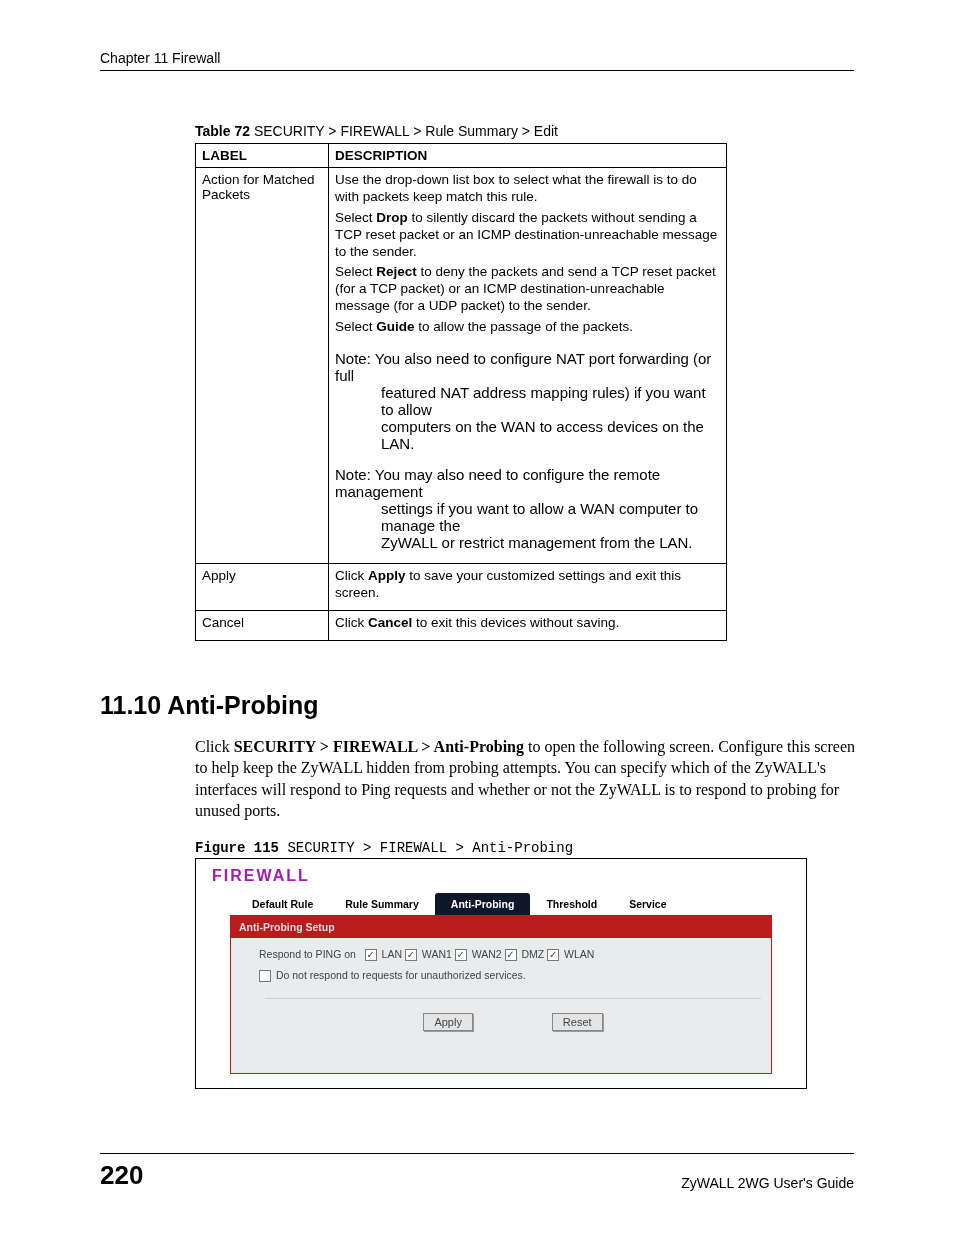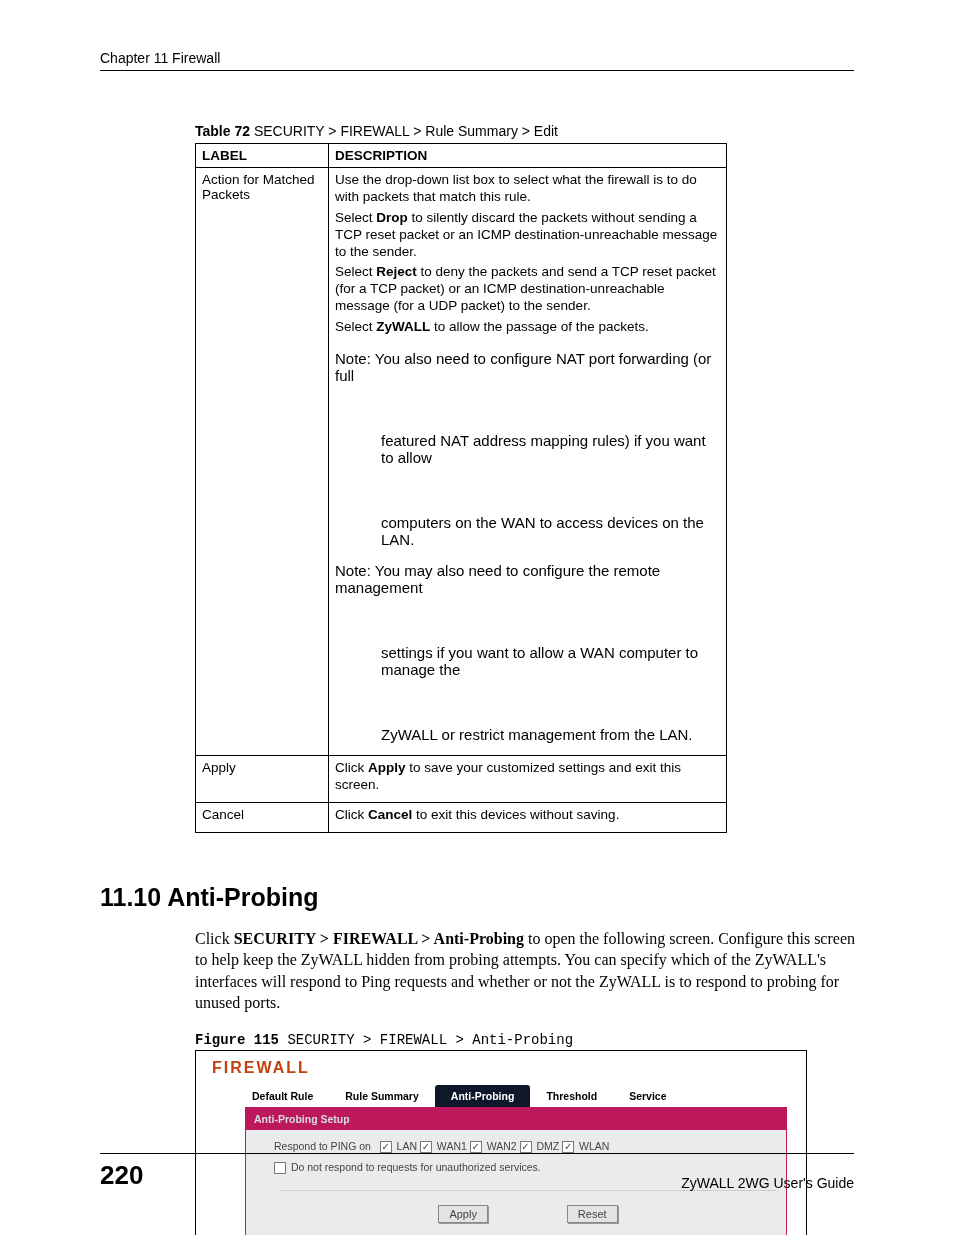--- a/index.html
+++ b/index.html
@@ -39,21 +39,21 @@
   table.info th, table.info td {
     border: 1px solid #000;
     padding: 4px 6px;
     text-align: left;
     vertical-align: top;
   }
   table.info th { font-weight: bold; }
   .col-label { width: 120px; }
   .desc p { margin: 0 0 4px 0; line-height: 1.25; }
   .note { font-size: 15px; margin: 14px 0 8px 0; }
-  .note .ind { display: block; margin-left: 46px; margin-top: 48px; }
+  .note .ind { display: block; margin-left: 46px; }
 
   h2.section {
     font-family: Arial, Helvetica, sans-serif;
     font-weight: bold;
     font-size: 25px;
     margin: 50px 0 16px 0;
   }
   .bodytext {
     margin-left: 95px;
     width: 660px;
@@ -74,44 +74,44 @@
     width: 612px;
     border: 1.5px solid #000;
     box-sizing: border-box;
     padding: 8px 10px 14px 10px;
     font-family: Verdana, Arial, sans-serif;
   }
   .fig-title {
     font-weight: bold;
     font-size: 16px;
     letter-spacing: 2px;
-    color: #c2410c;
+    color: #a21caf;
     margin: 0 0 8px 6px;
     font-family: Arial, sans-serif;
   }
   .tabs {
     display: flex;
     margin-left: 30px;
     font-size: 10.5px;
     font-weight: bold;
   }
   .tab {
     padding: 5px 16px 5px 16px;
     color: #000;
     cursor: pointer;
   }
   .tab.active {
     background: #0f172a;
     color: #fff;
     border-radius: 3px 3px 0 0;
   }
   .panel {
-    margin-left: 39px;
+    margin-left: 24px;
     width: 540px;
-    background: #be185d;
+    background: #b91c1c;
     padding: 1px 1px 1px 1px;
   }
   .panel-title {
     font-size: 10.5px;
     font-weight: bold;
     color: #d9dde0;
     padding: 5px 8px 5px 8px;
   }
   .panel-body {
     background: #e9ebed;
@@ -183,24 +183,24 @@
 
   <table class="info">
     <tbody>
         <tr>
       <th class="col-label">LABEL</th>
       <th>DESCRIPTION</th>
     </tr>
     <tr>
       <td>Action for Matched Packets</td>
       <td class="desc">
-        <p>Use the drop-down list box to select what the firewall is to do with packets that match this rule.</p>
+        <p>Use the drop-down list box to select what the firewall is to do with packets keep match this rule.</p>
         <p><span>Select </span><b>Drop</b><span> to silently discard the packets without sending a TCP reset packet or an ICMP destination-unreachable message to the sender.</span></p>
         <p><span>Select </span><b>Reject</b><span> to deny the packets and send a TCP reset packet (for a TCP packet) or an ICMP destination-unreachable message (for a UDP packet) to the sender.</span></p>
-        <p><span>Select </span><b>ZyWALL</b><span> to allow the passage of the packets.</span></p>
+        <p><span>Select </span><b>Guide</b><span> to allow the passage of the packets.</span></p>
         <div class="note">
           <span>Note: </span><span>You also need to configure NAT port forwarding (or full</span>
           <span class="ind">featured NAT address mapping rules) if you want to allow</span>
           <span class="ind">computers on the WAN to access devices on the LAN.</span>
         </div>
         <div class="note">
           <span>Note: </span><span>You may also need to configure the remote management</span>
           <span class="ind">settings if you want to allow a WAN computer to manage the</span>
           <span class="ind">ZyWALL or restrict management from the LAN.</span>
         </div>

